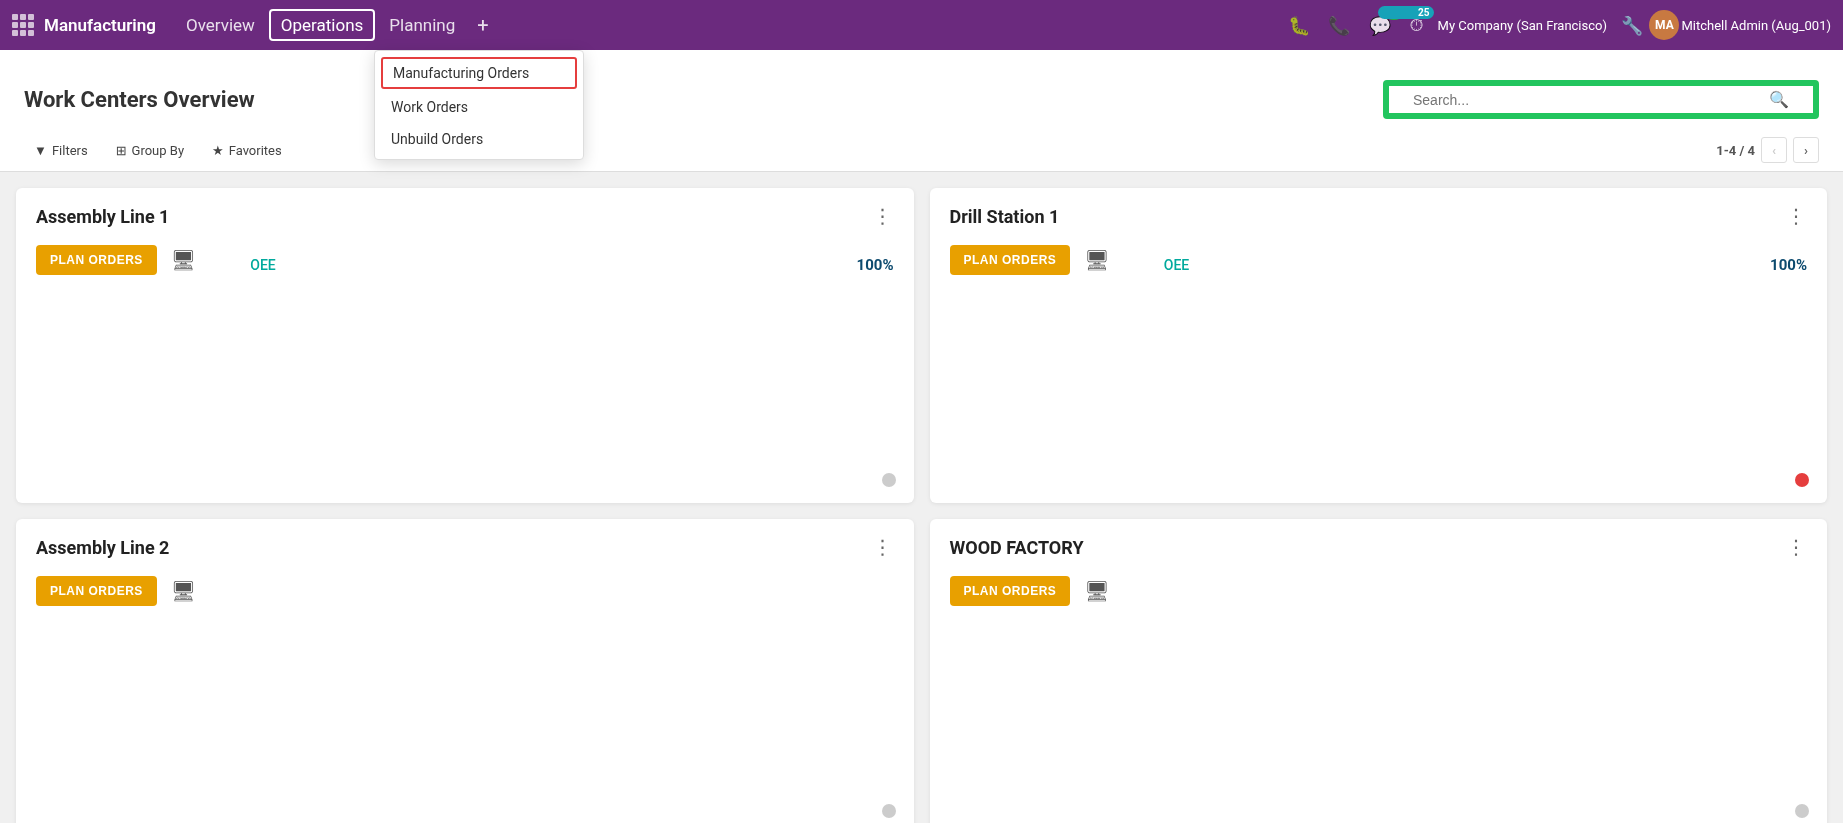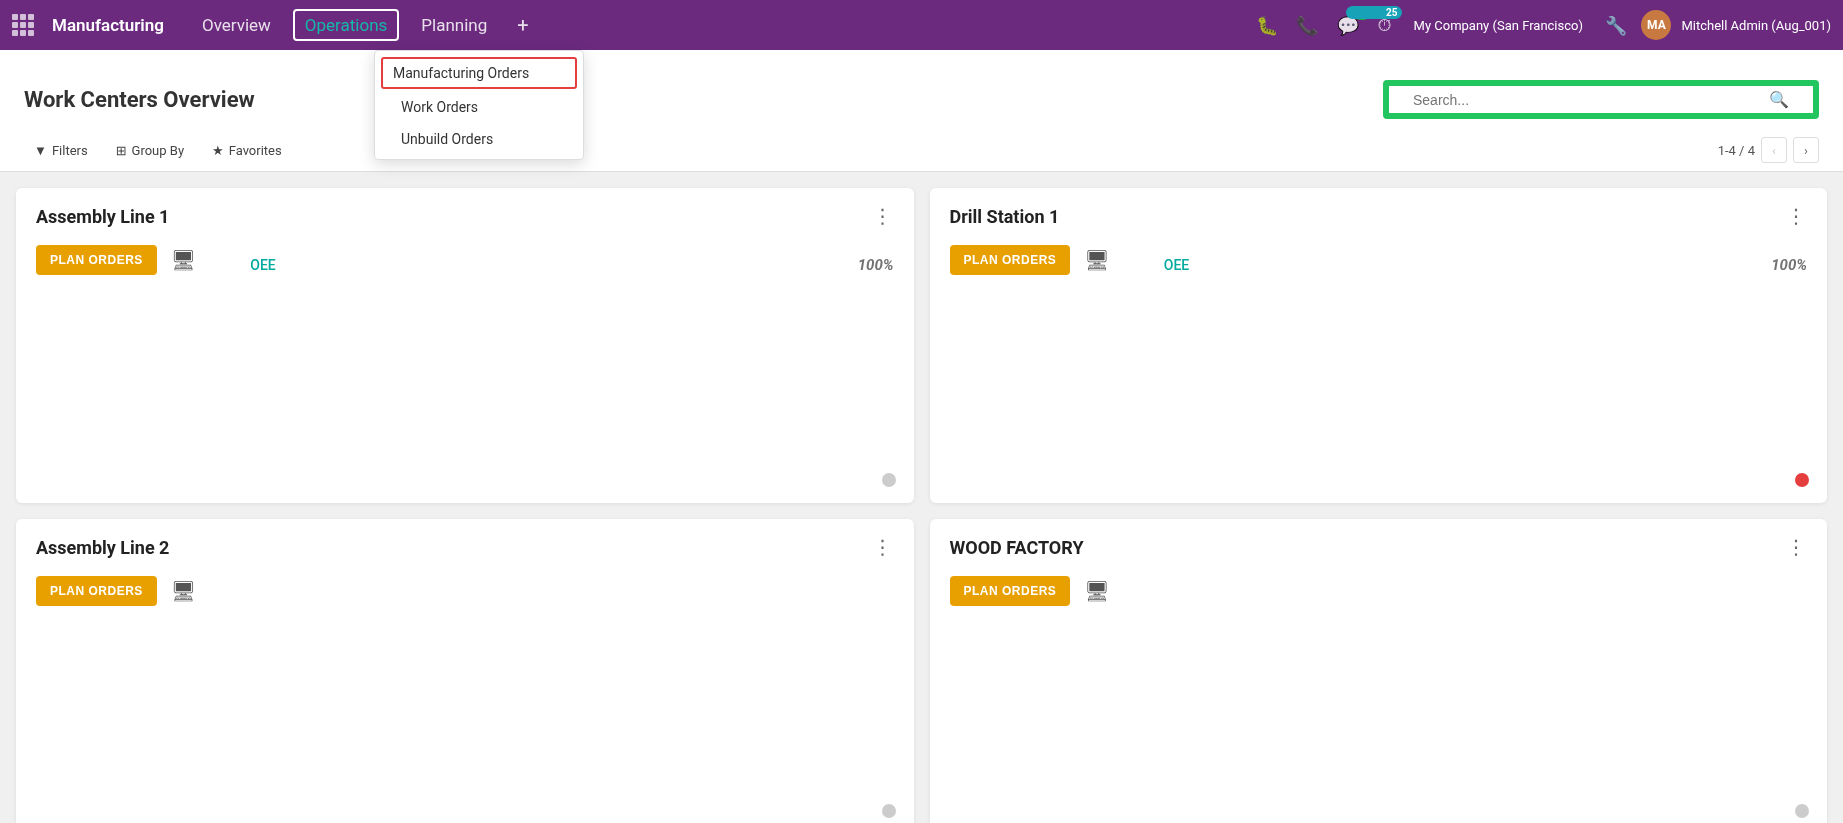--- a/index.html
+++ b/index.html
@@ -5,21 +5,21 @@
     * { box-sizing: border-box; margin: 0; padding: 0; }
     body { font-family: -apple-system, BlinkMacSystemFont, 'Segoe UI', Roboto, sans-serif; background: #f0f0f0; overflow: hidden; }
 
     
     .top-nav {
       background: #6b2a7e;
       display: flex;
       align-items: center;
       height: 50px;
       padding: 0 12px;
-      gap: 10px;
+      gap: 2px;
       position: relative;
       z-index: 100;
     }
     .nav-app-grid {
       display: grid;
       grid-template-columns: 1fr 1fr 1fr;
       gap: 2px;
       width: 22px;
       height: 22px;
       cursor: pointer;
@@ -38,21 +38,21 @@
     }
     .nav-item {
       color: rgba(255,255,255,0.85);
       font-size: 17px;
       padding: 6px 12px;
       cursor: pointer;
       border-radius: 4px;
       white-space: nowrap;
     }
     .nav-item.active {
-      color: #14b8a6;
+      color: #ffffff;
       border: 2px solid white;
       border-radius: 4px;
       padding: 4px 10px;
     }
     .nav-plus {
       color: rgba(255,255,255,0.85);
       font-size: 20px;
       padding: 4px 8px;
       cursor: pointer;
     }
@@ -169,20 +169,21 @@
       font-size: 13px;
       color: #444;
     }
     .filter-spacer { flex: 1; }
     .pagination {
       display: flex;
       align-items: center;
       gap: 6px;
       font-size: 13px;
       color: #555;
+      font-weight: bold;
     }
     .page-arrow {
       width: 26px;
       height: 26px;
       display: flex;
       align-items: center;
       justify-content: center;
       border: 1px solid #ddd;
       border-radius: 3px;
       cursor: pointer;
@@ -198,21 +199,21 @@
       left: 374px;
       background: white;
       border: 1px solid #ddd;
       border-radius: 4px;
       box-shadow: 0 4px 16px rgba(0,0,0,0.15);
       z-index: 200;
       min-width: 210px;
       padding: 4px 0;
     }
     .dropdown-item {
-      padding: 8px 26px;
+      padding: 8px 16px;
       font-size: 14px;
       color: #333;
       cursor: pointer;
       white-space: nowrap;
     }
     .dropdown-item.highlighted {
       border: 2px solid #e53e3e;
       border-radius: 3px;
       margin: 2px 6px;
       padding: 6px 10px;
@@ -279,24 +280,23 @@
       justify-content: space-between;
       align-items: center;
       margin-top: 10px;
     }
     .oee-label {
       color: #00a99d;
       font-size: 14px;
       font-weight: 500;
     }
     .oee-value {
-      color: #737373;
+      color: #0c4a6e;
       font-size: 15px;
       font-weight: 700;
-      font-style: italic;
     }
     .card-indicator {
       position: absolute;
       bottom: 16px;
       right: 18px;
       width: 14px;
       height: 14px;
       border-radius: 50%;
       background: #ccc;
     }

